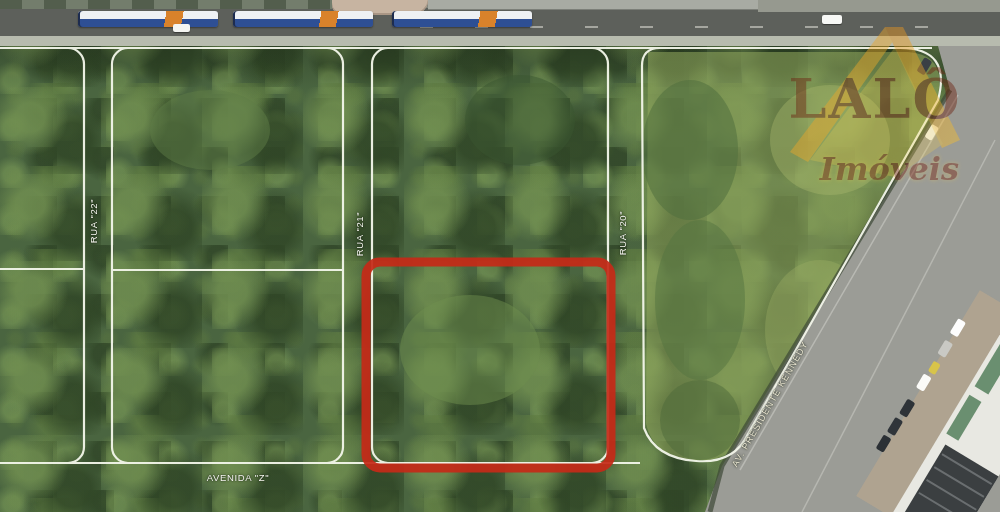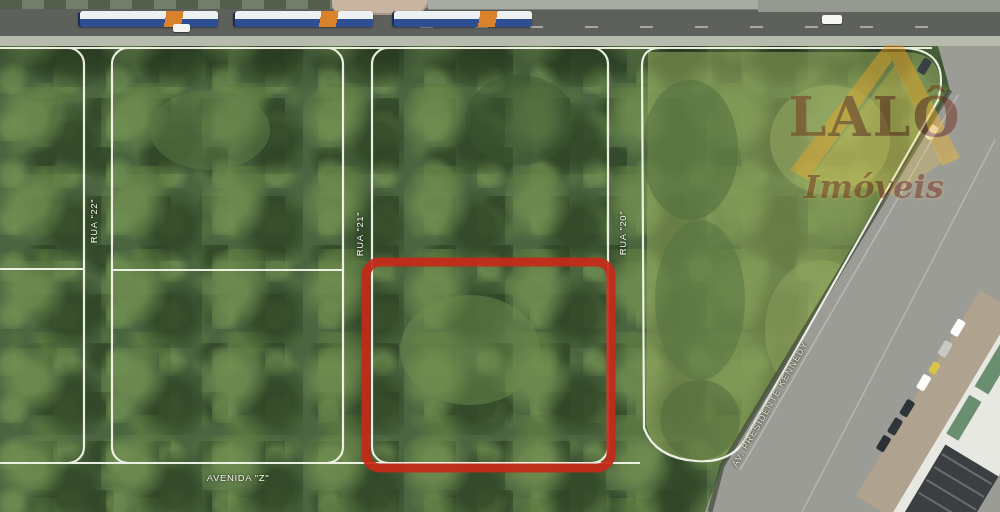--- a/index.html
+++ b/index.html
@@ -45,25 +45,25 @@
     background:#f4f5f2;box-shadow:0 1px 1px rgba(0,0,0,.4);}
   .car-top2{position:absolute;left:822px;top:15px;width:20px;height:9px;border-radius:2px;
     background:#f7f8f5;box-shadow:0 1px 1px rgba(0,0,0,.4);}
   
   .street-label{position:absolute;color:#fbfcf4;font-size:9.5px;letter-spacing:.6px;
     white-space:nowrap;text-shadow:0 0 3px rgba(20,30,15,.9),0 0 1px rgba(20,30,15,.9);}
   .vlabel{transform:translate(-50%,-50%) rotate(-90deg);}
   .hlabel{transform:translate(-50%,-50%);}
   .kennedy{transform:translate(-50%,-50%) rotate(-60deg);font-size:9px;letter-spacing:1.1px;color:#f3eedb;}
   
-  .watermark{position:absolute;left:775px;top:30px;width:200px;height:195px;opacity:.45;pointer-events:none;}
+  .watermark{position:absolute;left:775px;top:12px;width:200px;height:195px;opacity:.45;pointer-events:none;}
   .wm-brand{position:absolute;left:10px;top:60px;width:180px;text-align:center;
     font-family:"DejaVu Serif",serif;font-weight:bold;font-size:54px;color:#6e2412;
     letter-spacing:2px;line-height:1;}
-  .wm-tagline{position:absolute;left:14px;top:138px;width:170px;text-align:center;
+  .wm-tagline{position:absolute;left:14px;top:138px;width:170px;text-align:right;
     font-family:"DejaVu Serif",serif;font-style:italic;font-weight:bold;font-size:32px;
     color:#7c2a16;text-shadow:0 0 4px rgba(246,208,75,.8);}
 </style>
 </head>
 <body>
 
 <div class="stage">
 
   <div class="photo"></div>
   <div class="photo-shade"></div>

